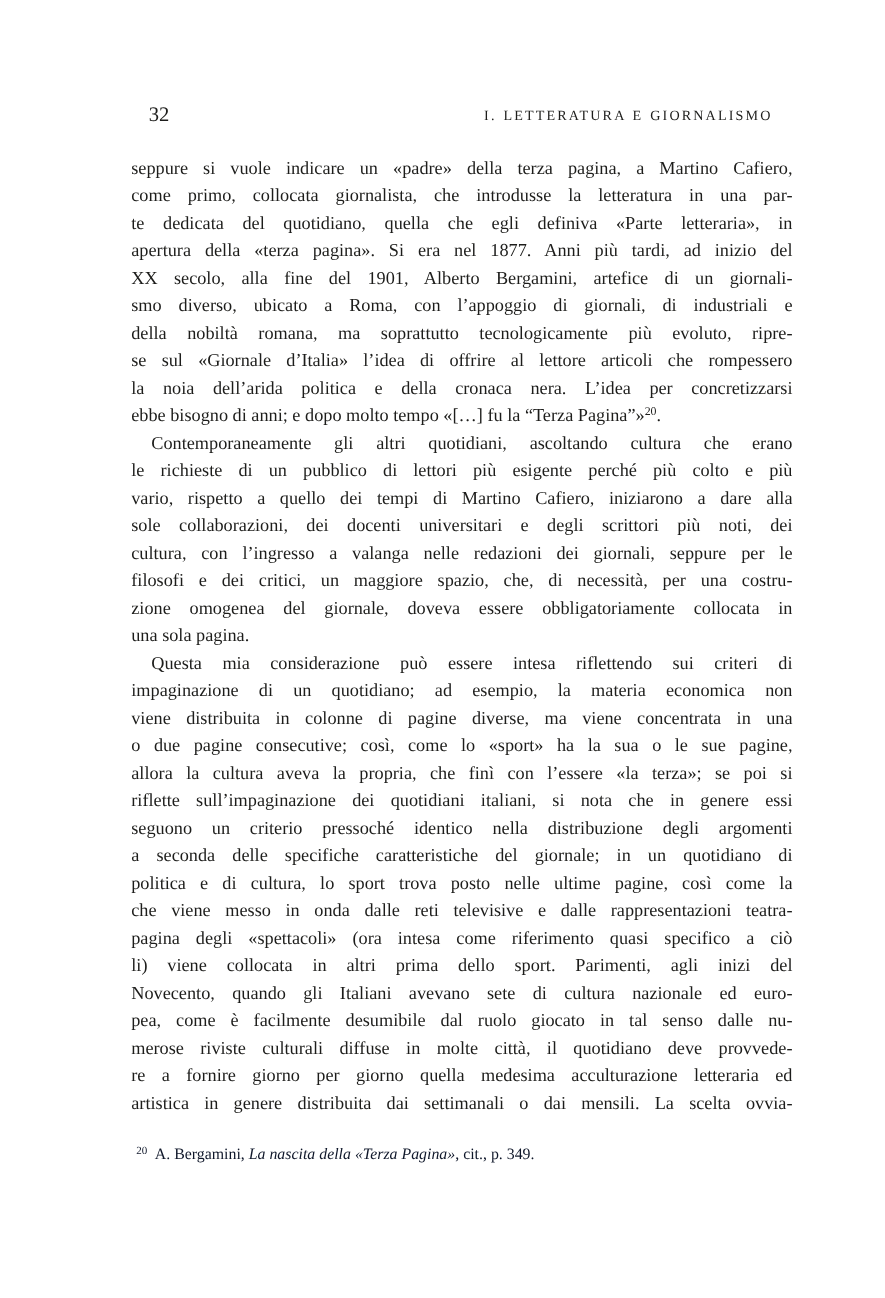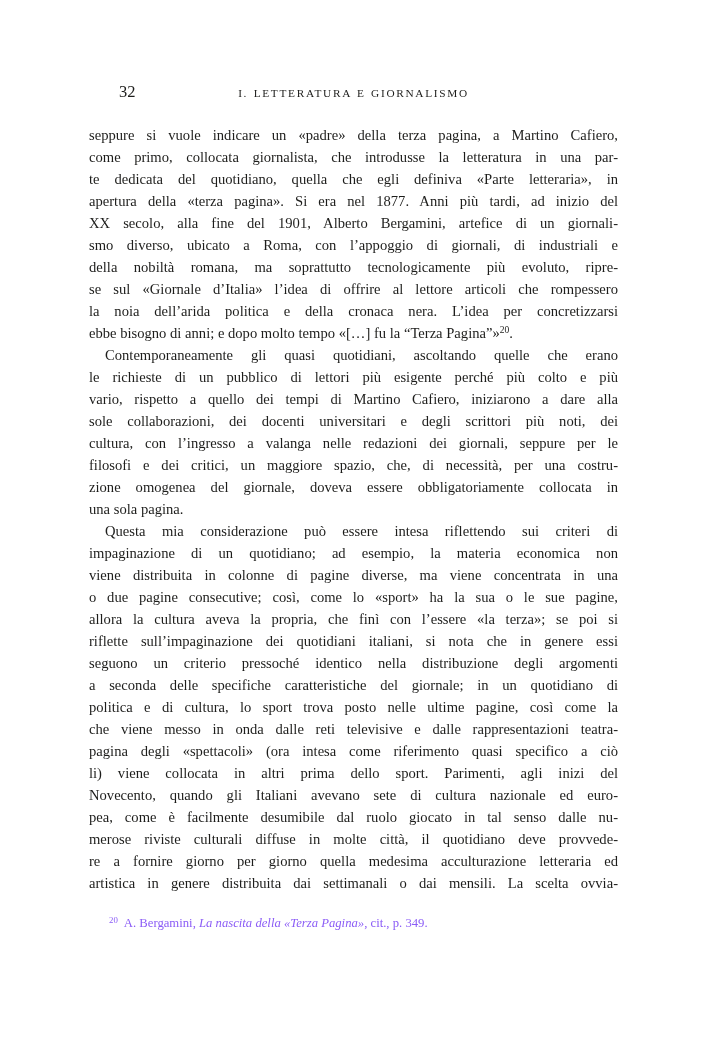--- a/index.html
+++ b/index.html
@@ -31,21 +31,21 @@
     font-size: 16.5px;
     line-height: 18px;
     color: #1d1d1b;
     margin-left: 29px;
   }
   .running-title {
     position: absolute;
     left: 0;
     top: 4px;
     width: 100%;
-    text-align: center;
+    text-align: right;
     font-size: 11.3px;
     letter-spacing: 1.7px;
     word-spacing: 1px;
     color: #1d1d1b;
   }
   .body-text {
     top: 124px;
   }
   .line {
     height: 22px;
@@ -63,21 +63,21 @@
     line-height: 0;
     vertical-align: 5px;
   }
   .footnote {
     position: absolute;
     top: 915px;
     left: 89px;
     width: 529px;
     font-size: 12.7px;
     line-height: 17px;
-    color: #8b5cf6;
+    color: #0f172a;
     padding-left: 0;
   }
   .footnote .fn-indent { display: inline-block; width: 20px; }
   .footnote sup.fnmark {
     font-size: 8.8px;
     line-height: 0;
     vertical-align: 4px;
     margin-right: 6px;
   }
   .footnote i { font-style: italic; }
@@ -85,39 +85,39 @@
 </head>
 <body>
 
 <div class="page">
 
   <div class="header-row">
     <span class="page-number">32</span>
     <span class="running-title">I. LETTERATURA E GIORNALISMO</span>
   </div>
 
-  <div class="content body-text" style="position:absolute;">
+  <div class="content body-text" style="position:absolute;margin-left:16px;">
 
     <div>
         <div class="line">seppure si vuole indicare un «padre» della terza pagina, a Martino Cafiero,</div>
         <div class="line">come primo, collocata giornalista, che introdusse la letteratura in una par-</div>
         <div class="line">te dedicata del quotidiano, quella che egli definiva «Parte letteraria», in</div>
         <div class="line">apertura della «terza pagina». Si era nel 1877. Anni più tardi, ad inizio del</div>
         <div class="line">XX secolo, alla fine del 1901, Alberto Bergamini, artefice di un giornali-</div>
         <div class="line">smo diverso, ubicato a Roma, con l’appoggio di giornali, di industriali e</div>
         <div class="line">della nobiltà romana, ma soprattutto tecnologicamente più evoluto, ripre-</div>
         <div class="line">se sul «Giornale d’Italia» l’idea di offrire al lettore articoli che rompessero</div>
         <div class="line">la noia dell’arida politica e della cronaca nera. L’idea per concretizzarsi</div>
       </div>
     <div class="line lastleft">
       <span>ebbe bisogno di anni; e dopo molto tempo «[…] fu la “Terza Pagina”»</span><sup class="fnref">20</sup><span>.</span>
     </div>
 
     <div>
-        <div class="line indent">Contemporaneamente gli quasi quotidiani, ascoltando quelle che erano</div>
+        <div class="line indent">Contemporaneamente gli altri quotidiani, ascoltando cultura che erano</div>
         <div class="line">le richieste di un pubblico di lettori più esigente perché più colto e più</div>
         <div class="line">vario, rispetto a quello dei tempi di Martino Cafiero, iniziarono a dare alla</div>
         <div class="line">sole collaborazioni, dei docenti universitari e degli scrittori più noti, dei</div>
         <div class="line">cultura, con l’ingresso a valanga nelle redazioni dei giornali, seppure per le</div>
         <div class="line">filosofi e dei critici, un maggiore spazio, che, di necessità, per una costru-</div>
         <div class="line">zione omogenea del giornale, doveva essere obbligatoriamente collocata in</div>
         <div class="line lastleft">una sola pagina.</div>
       </div>
 
     <div>

